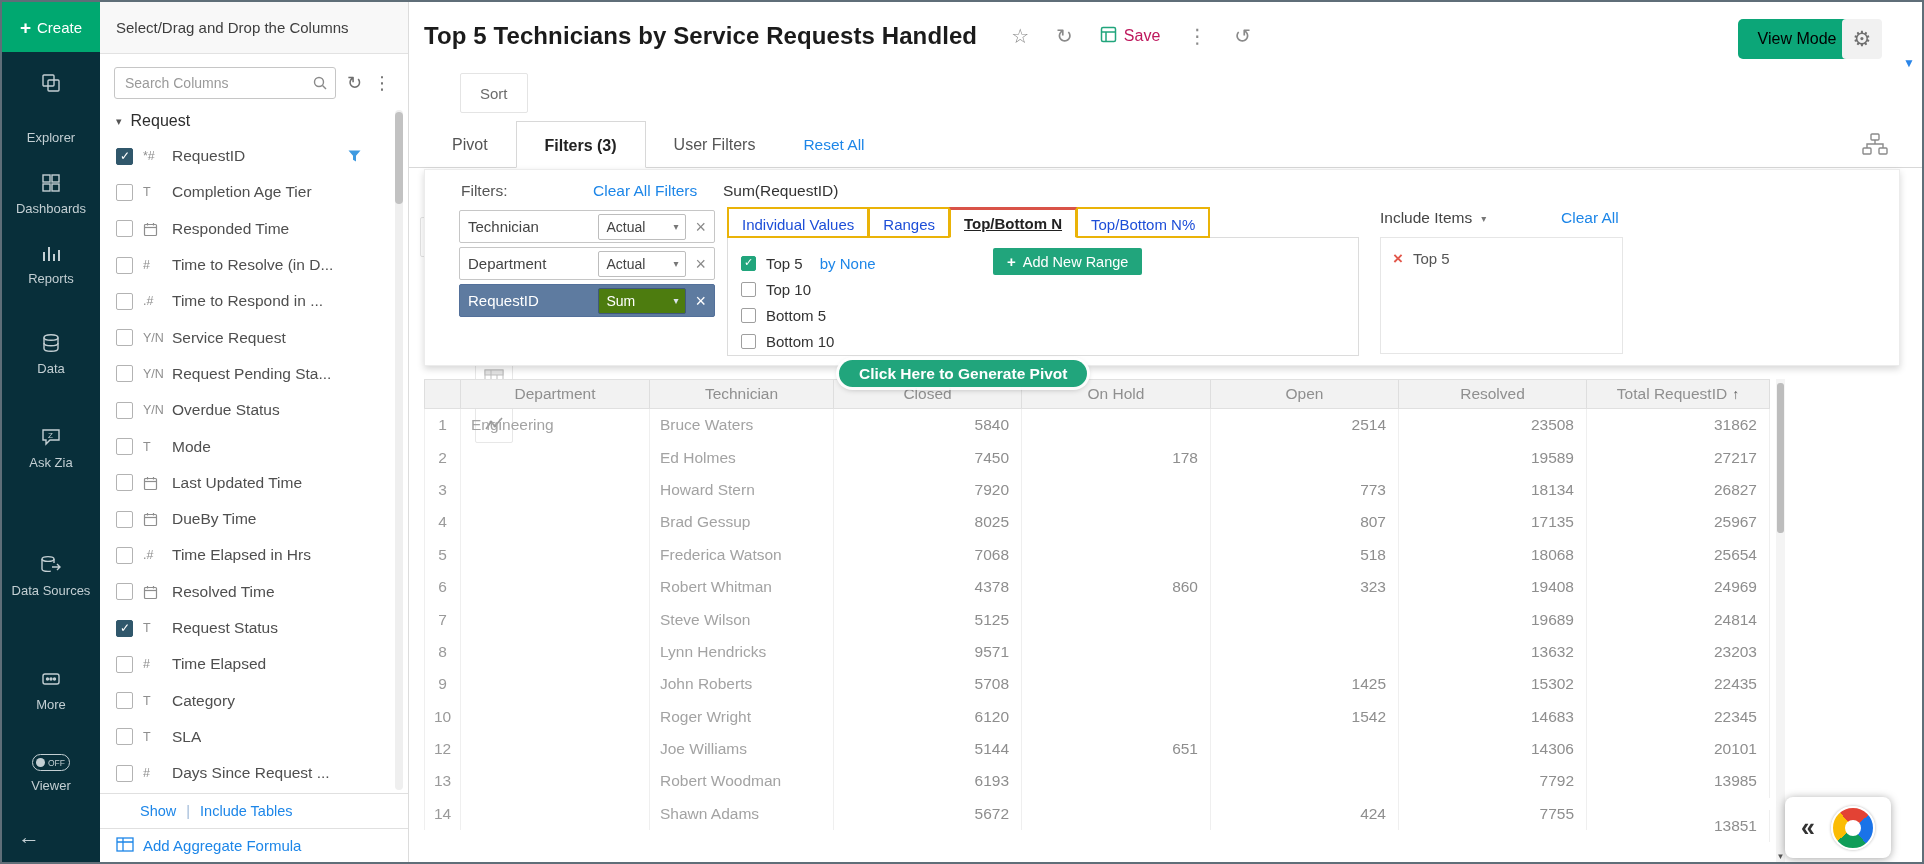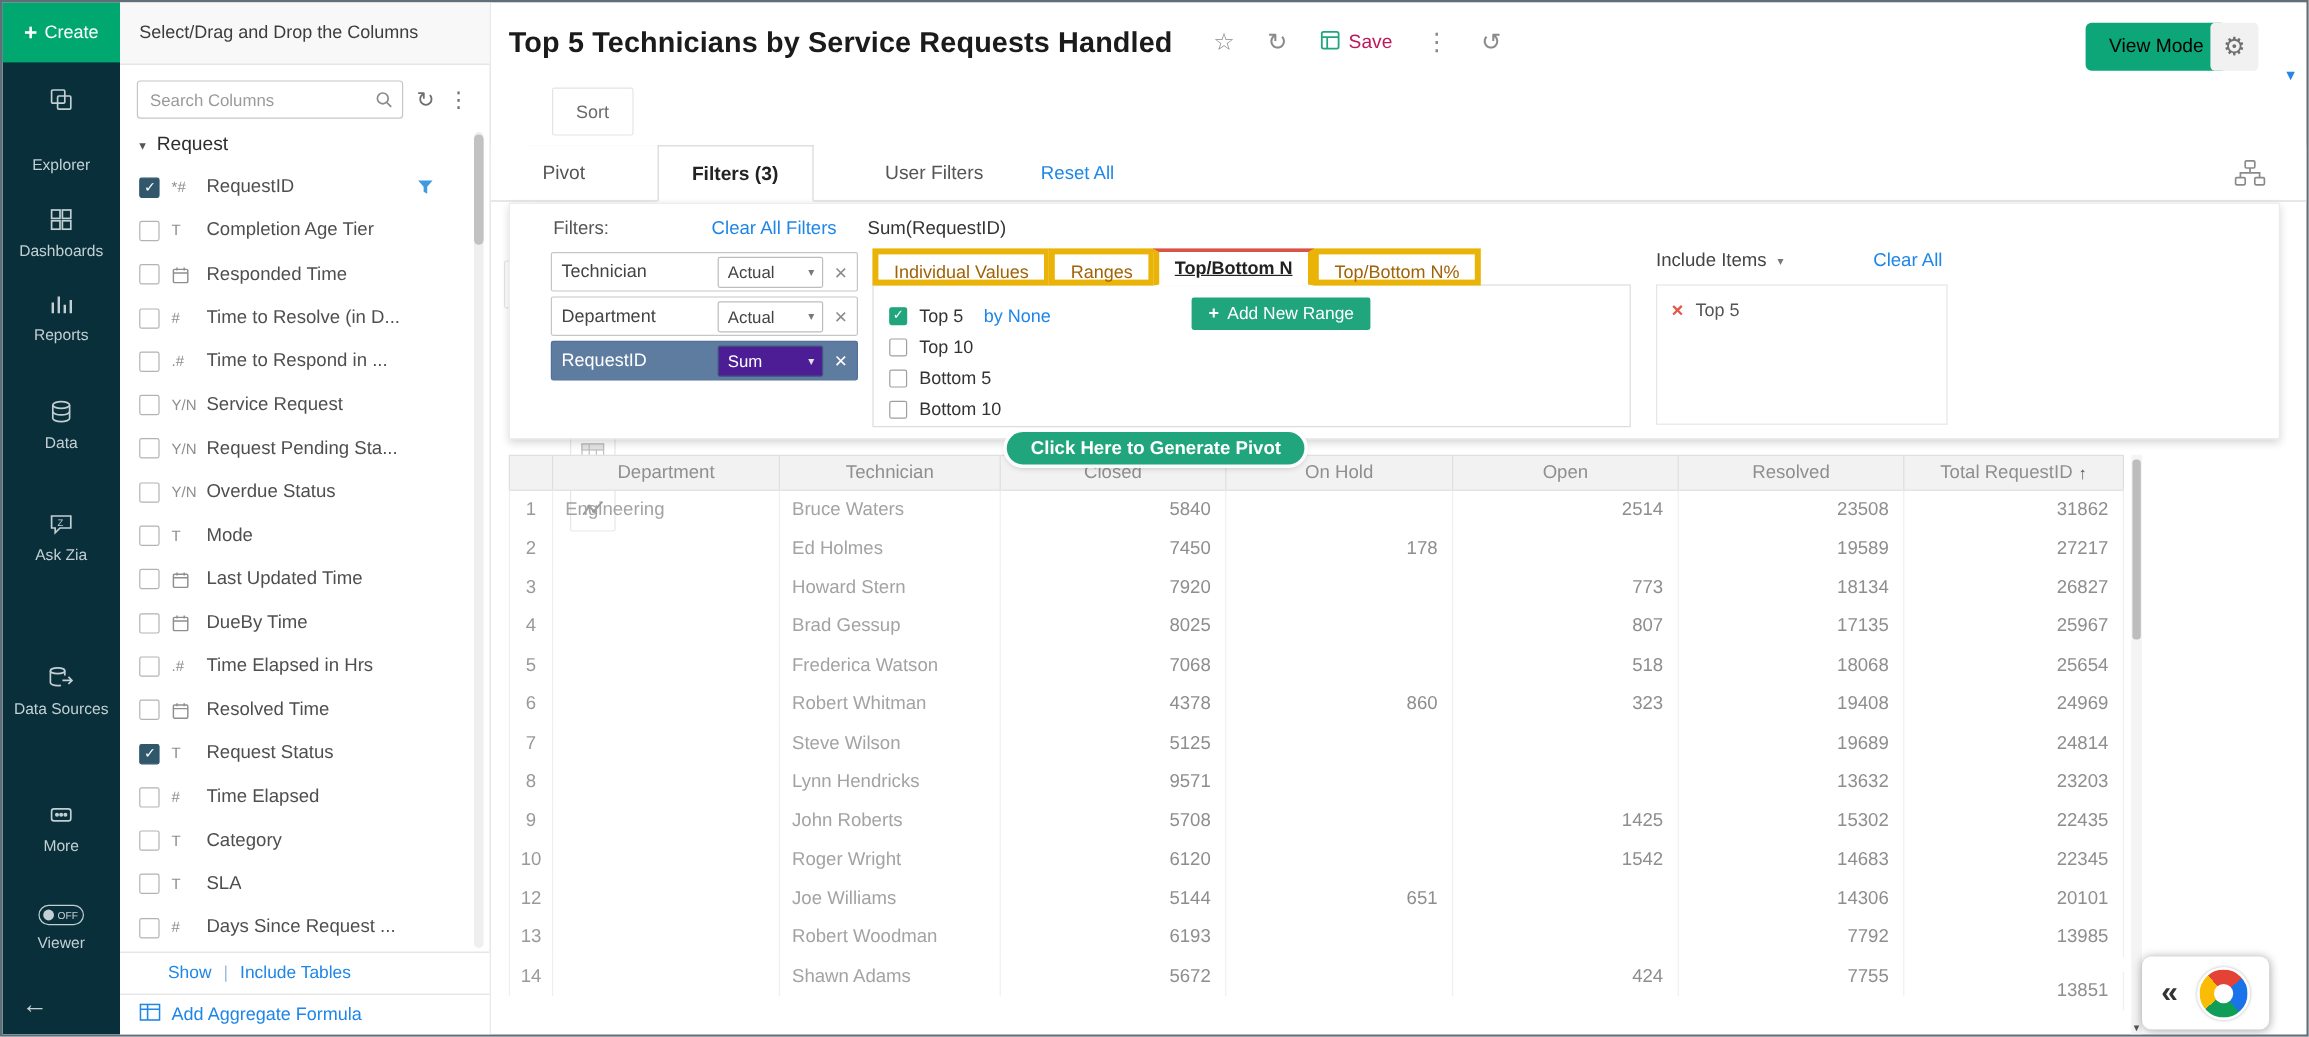--- a/index.html
+++ b/index.html
@@ -73,25 +73,25 @@
   .fc-clear{position:absolute;left:168px;top:12px;font-size:15.5px;color:#1d86e8;cursor:pointer;}
   .fc-context{position:absolute;left:298px;top:12px;font-size:15.5px;color:#333;}
   .chips{position:absolute;left:34px;top:40px;width:256px;}
   .chip{display:flex;align-items:center;height:33px;border:1px solid #c6c6c6;border-radius:2px;margin-bottom:4px;padding:0 8px;background:#fff;cursor:pointer;}
   .chip-name{flex:1;font-size:15px;color:#444;}
   .chip-select{display:flex;align-items:center;justify-content:space-between;width:88px;height:26px;border:1px solid #bdbdbd;border-radius:2px;padding:0 7px;font-size:14px;color:#444;background:#fff;cursor:pointer;}
   .chip-select .caret{font-size:10px;color:#777;}
   .chip-x{margin-left:9px;font-size:18px;color:#8a8a8a;cursor:pointer;line-height:1;}
   .chip.selected{background:#5e7ba0;border-color:#53709a;}
   .chip.selected .chip-name{color:#fff;}
-  .chip.selected .chip-select{background:#4c1d95;border-color:#40587c;color:#fff;}
+  .chip.selected .chip-select{background:#4d7c0f;border-color:#40587c;color:#fff;}
   .chip.selected .chip-select .caret{color:#dce4ee;}
   .chip.selected .chip-x{color:#fff;}
   .ftabs{position:absolute;left:302px;top:37px;display:flex;z-index:2;}
-  .ftab{height:31px;line-height:31px;padding:0 13px;font-size:15px;color:#a16207;border:5px solid #eab308;margin-right:-1px;background:#fff;cursor:pointer;}
+  .ftab{height:31px;line-height:31px;padding:0 13px;font-size:15px;color:#1d4ed8;border:2px solid #eab308;margin-right:-1px;background:#fff;cursor:pointer;}
   .ftab.active{border-top:3px solid #d95348;font-weight:bold;color:#222;border-bottom:1px solid #fff;line-height:27px;position:relative;z-index:3;text-decoration:underline;}
   .fopts{position:absolute;left:302px;top:67px;width:632px;height:119px;border:1px solid #dcdcdc;background:#fff;padding-top:12px;}
   .fopt{display:flex;align-items:center;gap:10px;padding-left:13px;height:26px;font-size:15px;color:#333;cursor:pointer;}
   .cbx2{width:15px;height:15px;border:1.5px solid #9f9f9f;border-radius:2px;flex:none;position:relative;background:#fff;}
   .cbx2.on{background:#21a57c;border-color:#21a57c;}
   .cbx2.on:after{content:"✓";position:absolute;color:#fff;font-size:11px;left:2px;top:-1px;}
   .by-none{color:#1d86e8;margin-left:7px;cursor:pointer;}
   .add-range{position:absolute;left:265px;top:10px;height:27px;padding:0 14px;background:#21a57c;color:#fff;font-size:14.5px;border:none;border-radius:2px;cursor:pointer;display:flex;align-items:center;gap:7px;font-family:inherit;}
   .ar-plus{font-weight:bold;font-size:15px;}
   .inc-label{position:absolute;left:955px;top:39px;font-size:15.5px;color:#444;display:flex;gap:9px;align-items:center;cursor:pointer;}
@@ -421,21 +421,21 @@
         <div class="tb-icon">
           <svg width="20" height="20">
             <polyline points="2,15 7,8 11,12 18,4" fill="none" stroke="#999" stroke-width="1.6"></polyline>
             <circle cx="7" cy="8" r="1.6" fill="#999"></circle>
             <circle cx="11" cy="12" r="1.6" fill="#999"></circle>
           </svg>
         </div>
       </div>
 
     <div class="tabs-row">
-      <div id="tabs" style="display:flex;gap:32px;">
+      <div id="tabs" style="display:flex;">
           <div class="tab">Pivot</div>
           <div class="tab active">Filters (3)</div>
           <div class="tab">User Filters</div>
         </div>
       <span class="reset-all">Reset All</span>
     </div>
     <span class="hier-icon"><svg width="28" height="24" fill="none" stroke="#8a8a8a" stroke-width="1.4">
           <rect x="10" y="2" width="8" height="6" rx="1"></rect>
           <rect x="2" y="16" width="8" height="6" rx="1"></rect>
           <rect x="18" y="16" width="8" height="6" rx="1"></rect>

